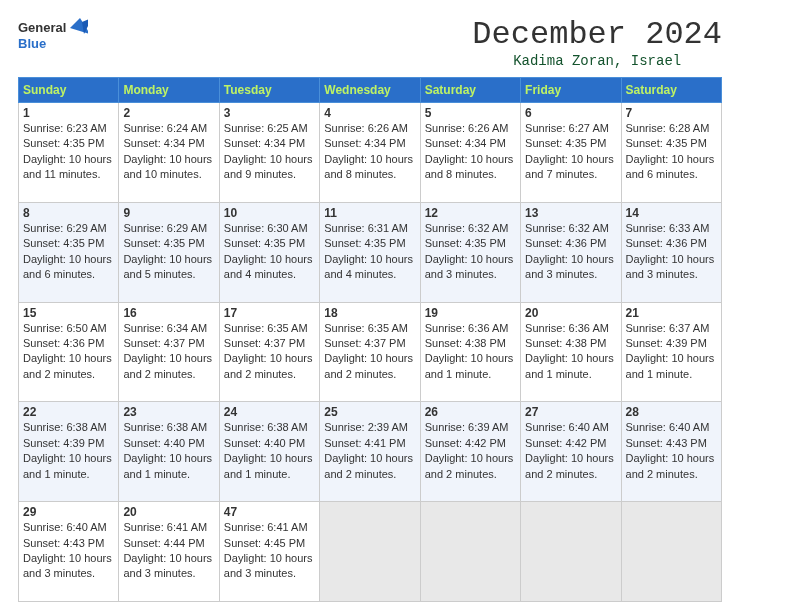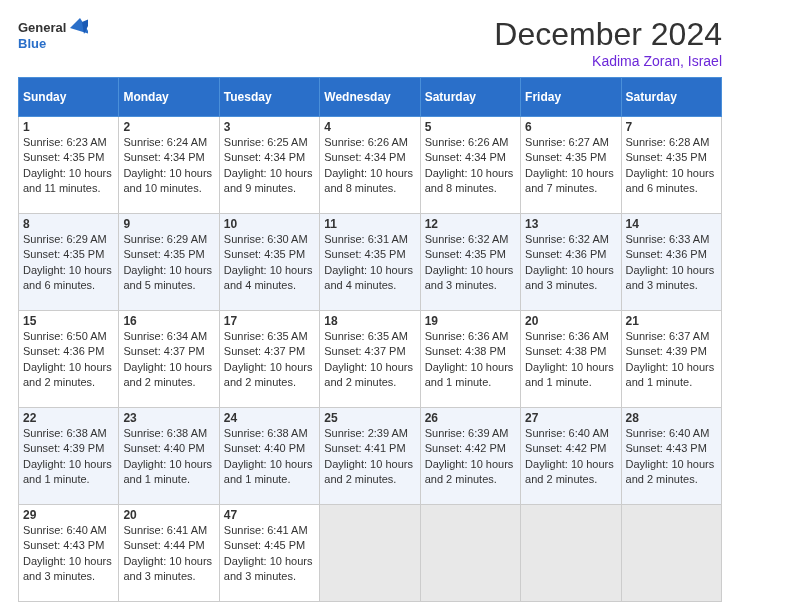--- a/index.html
+++ b/index.html
@@ -22,44 +22,45 @@
       justify-content: space-between;
       align-items: flex-start;
       margin-bottom: 8px;
     }
     .logo {
       display: flex;
       align-items: center;
       gap: 4px;
     }
     .title-area {
-      text-align: right;
+      text-align: center;
+      font-family: Liberation Mono, monospace;
     }
     .month-title {
       font-size: 32px;
       font-weight: normal;
       color: #333;
     }
     .location {
       font-size: 14px;
-      color: #6d28d9;
+      color: #14532d;
     }
     .calendar {
       flex: 1;
       border: 1px solid #ccc;
       border-collapse: collapse;
       width: 100%;
       table-layout: fixed;
     }
     .calendar th {
       background: #2a6fc9;
-      color: #ffffff;
+      color: #bef264;
       font-size: 12px;
       font-weight: bold;
-      padding: 12px 4px;
+      padding: 5px 4px;
       text-align: left;
       border: 1px solid #4a8fd9;
     }
     .calendar td {
       vertical-align: top;
       border: 1px solid #ccc;
       padding: 3px 4px;
       font-size: 9.5px;
       color: #333;
       background: #fff;

